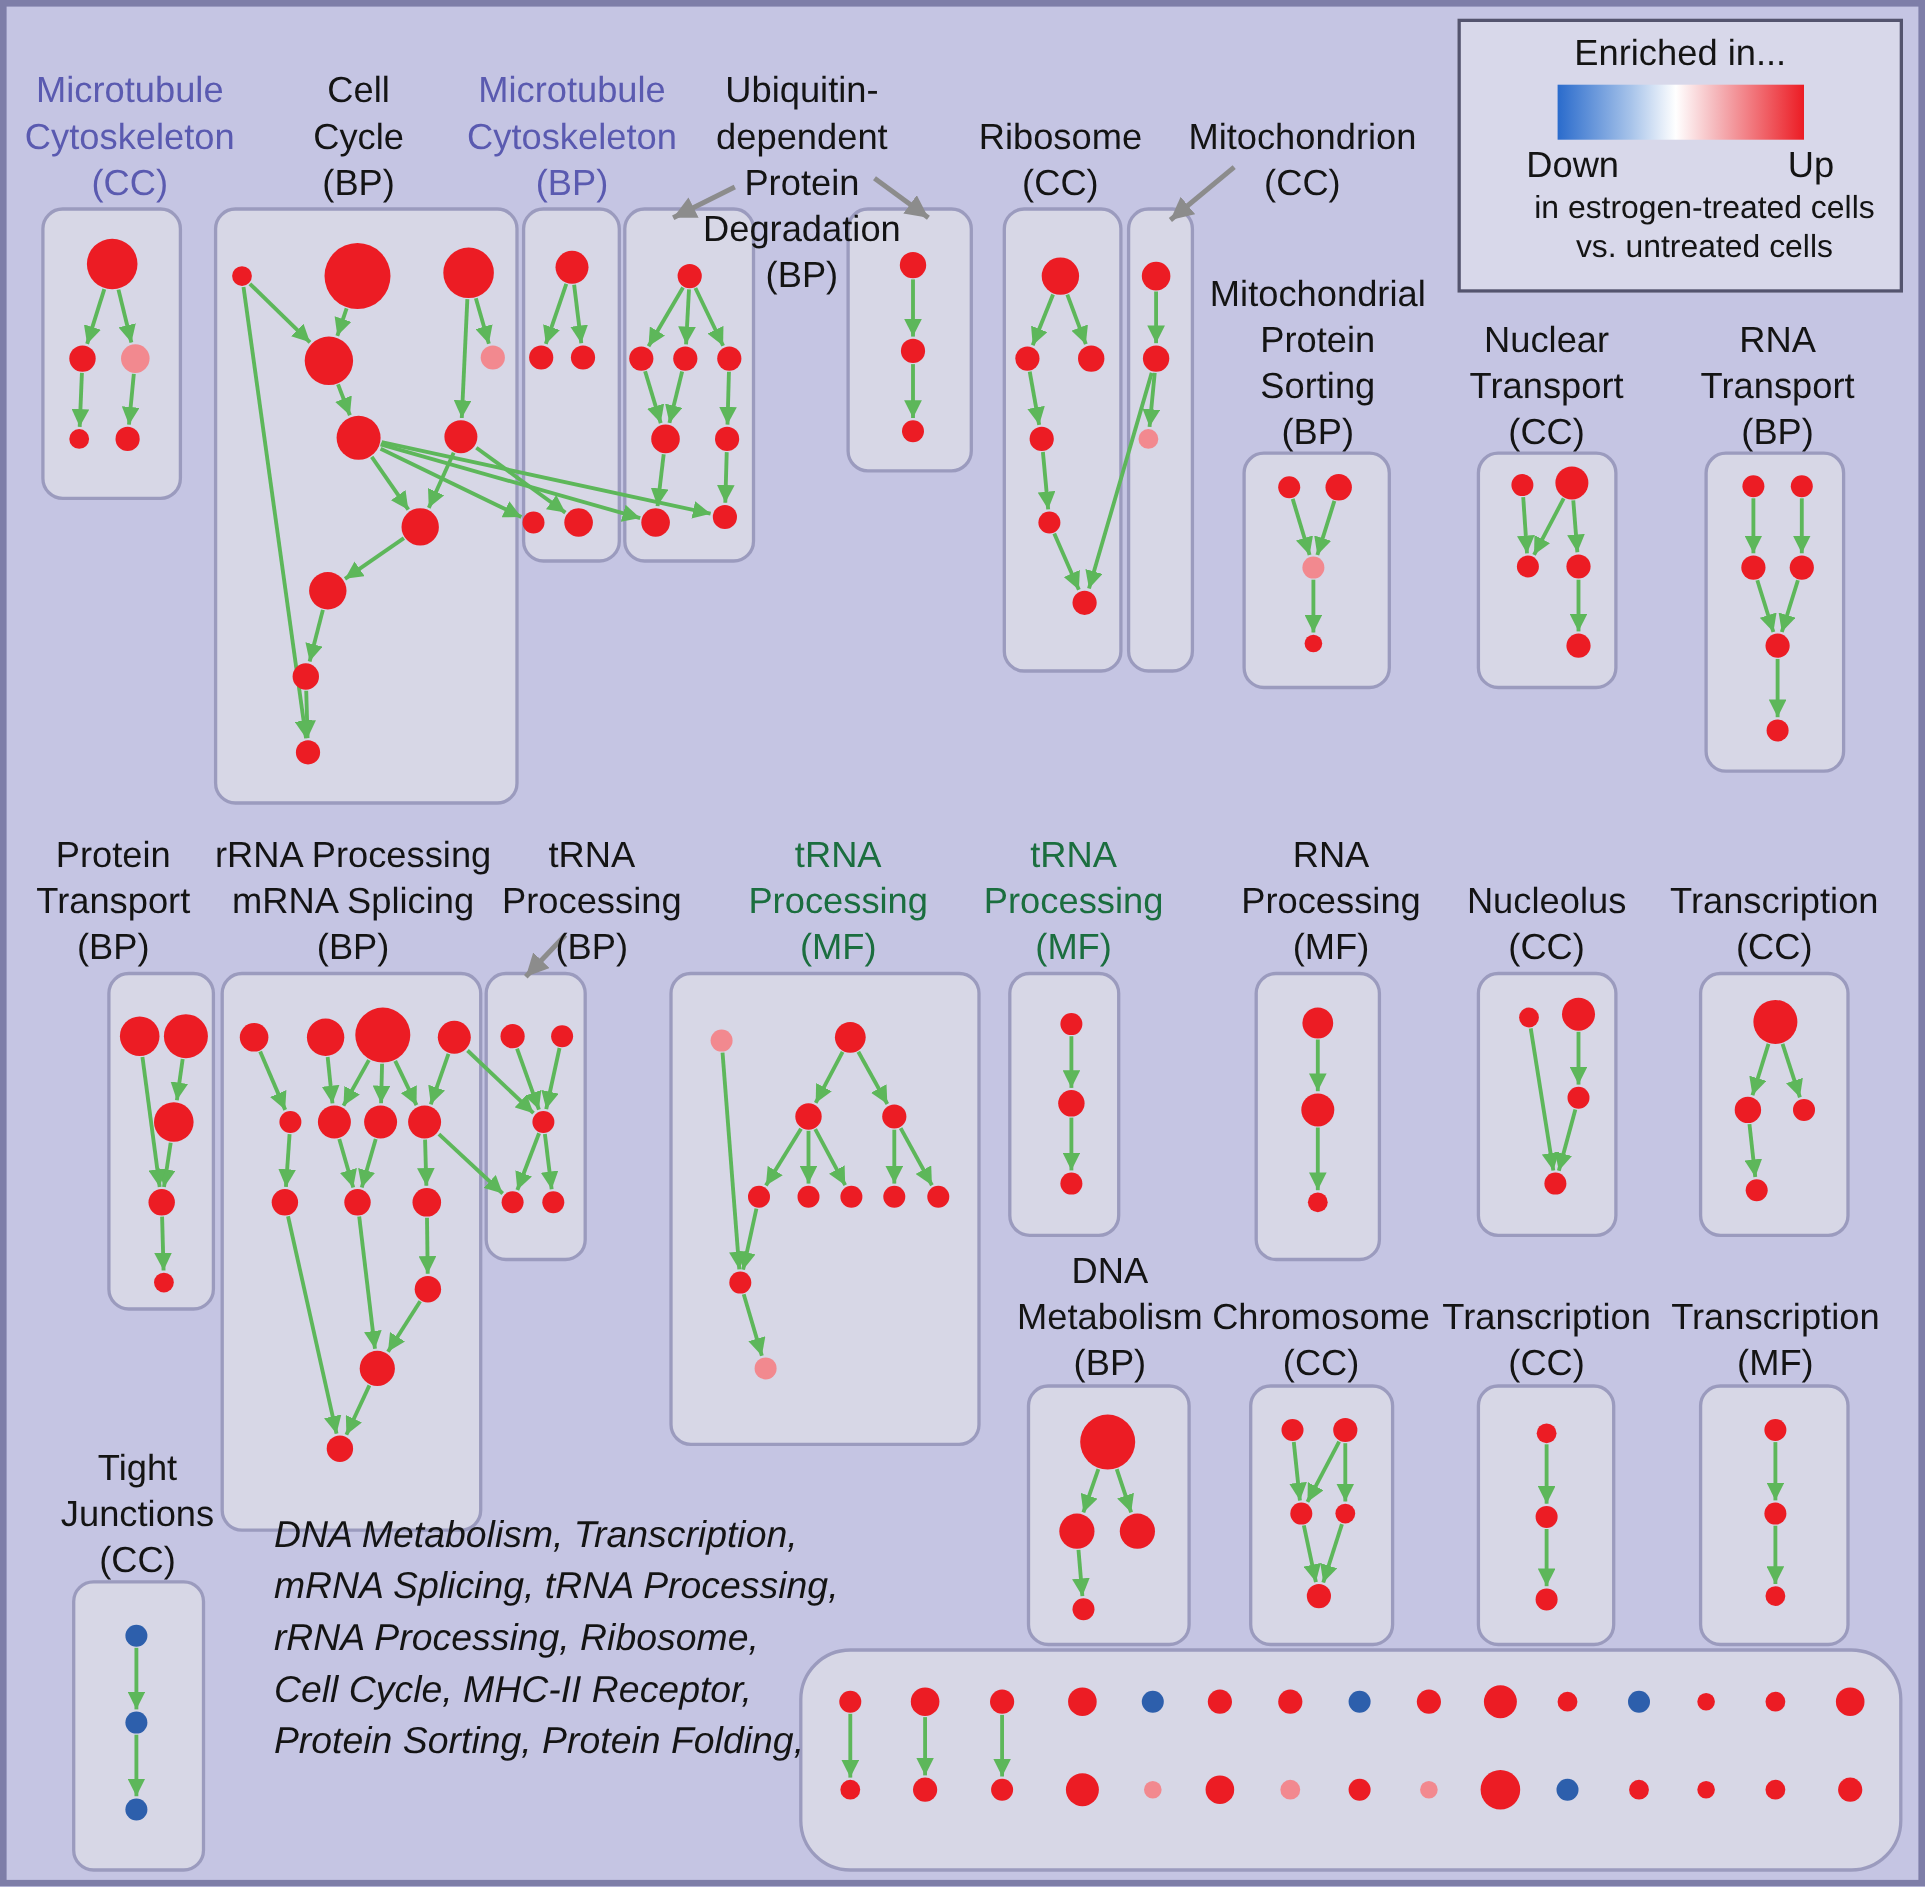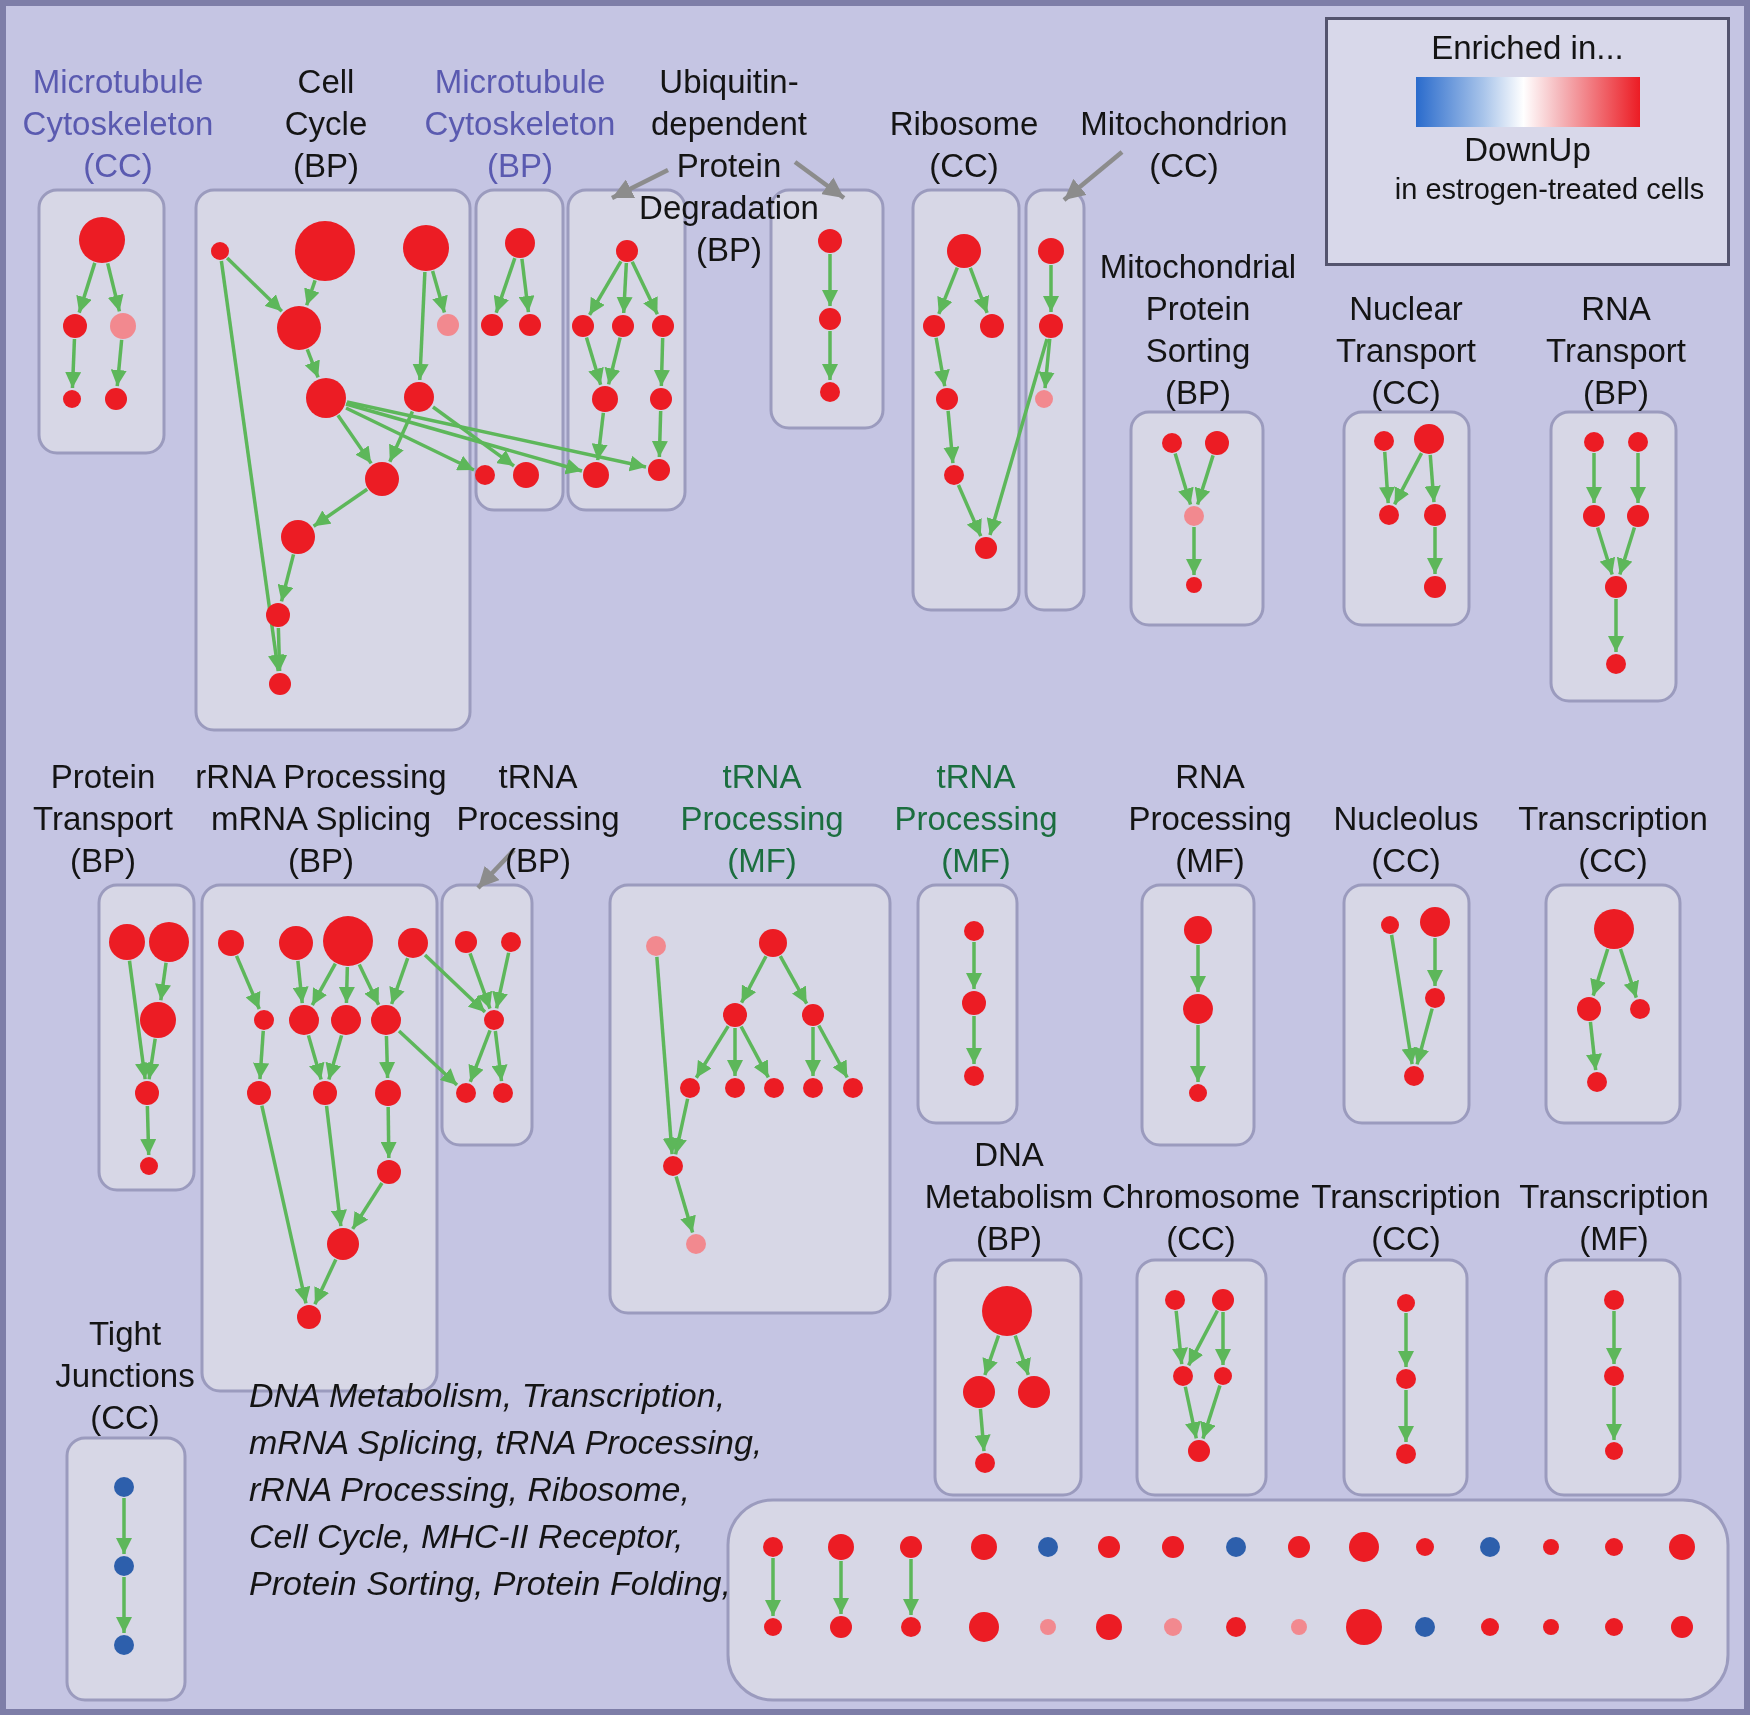--- a/index.html
+++ b/index.html
@@ -12,21 +12,21 @@
   #diagram { position: absolute; left: 0; top: 0; display: block; }
   #diagram text { font-family: "Liberation Sans", sans-serif; }
 
   #legend {
     position: absolute; left: 1325px; top: 17px; width: 405px; height: 249px;
     border: 3px solid #54546e; background: #d8d8ea; text-align: center;
   }
   #legend .title { font-size: 33px; margin-top: 9px; color: #141414; }
   #legend .grad { width: 224px; height: 50px; margin: 10px auto 4px auto; }
   #legend .du {
-    display: flex; justify-content: center;
+    display: flex; justify-content: space-between;
     width: 280px; margin: 2px auto; font-size: 33px; color: #141414;
   }
   #legend .cap { font-size: 29px; line-height: 36px; color: #141414; padding-left: 44px; }
 
   #annotation {
     position: absolute; left: 249px; top: 1372px;
     font-size: 34px; line-height: 47px; color: #141414; white-space: nowrap; font-style: italic;
   }
 </style>
 </head>
@@ -411,20 +411,21 @@
     </svg>
 
   <div id="legend">
     <div class="title">Enriched in...</div>
     <div class="grad" id="legend-grad" style="background: linear-gradient(90deg, rgb(42, 107, 204) 0%, rgb(168, 196, 234) 30%, rgb(255, 255, 255) 48%, rgb(245, 184, 188) 64%, rgb(236, 28, 36) 100%);"></div>
     <div class="du">
       <span>Down</span>
       <span>Up</span>
     </div>
     <div class="cap">in estrogen-treated cells</div>
+    <div class="cap">vs. untreated cells</div>
   </div>
 
   <div id="annotation">
     <div class="ann-line">DNA Metabolism, Transcription,</div>
     <div class="ann-line">mRNA Splicing, tRNA Processing,</div>
     <div class="ann-line">rRNA Processing, Ribosome,</div>
     <div class="ann-line">Cell Cycle, MHC-II Receptor,</div>
     <div class="ann-line">Protein Sorting, Protein Folding,</div>
   </div>
 

